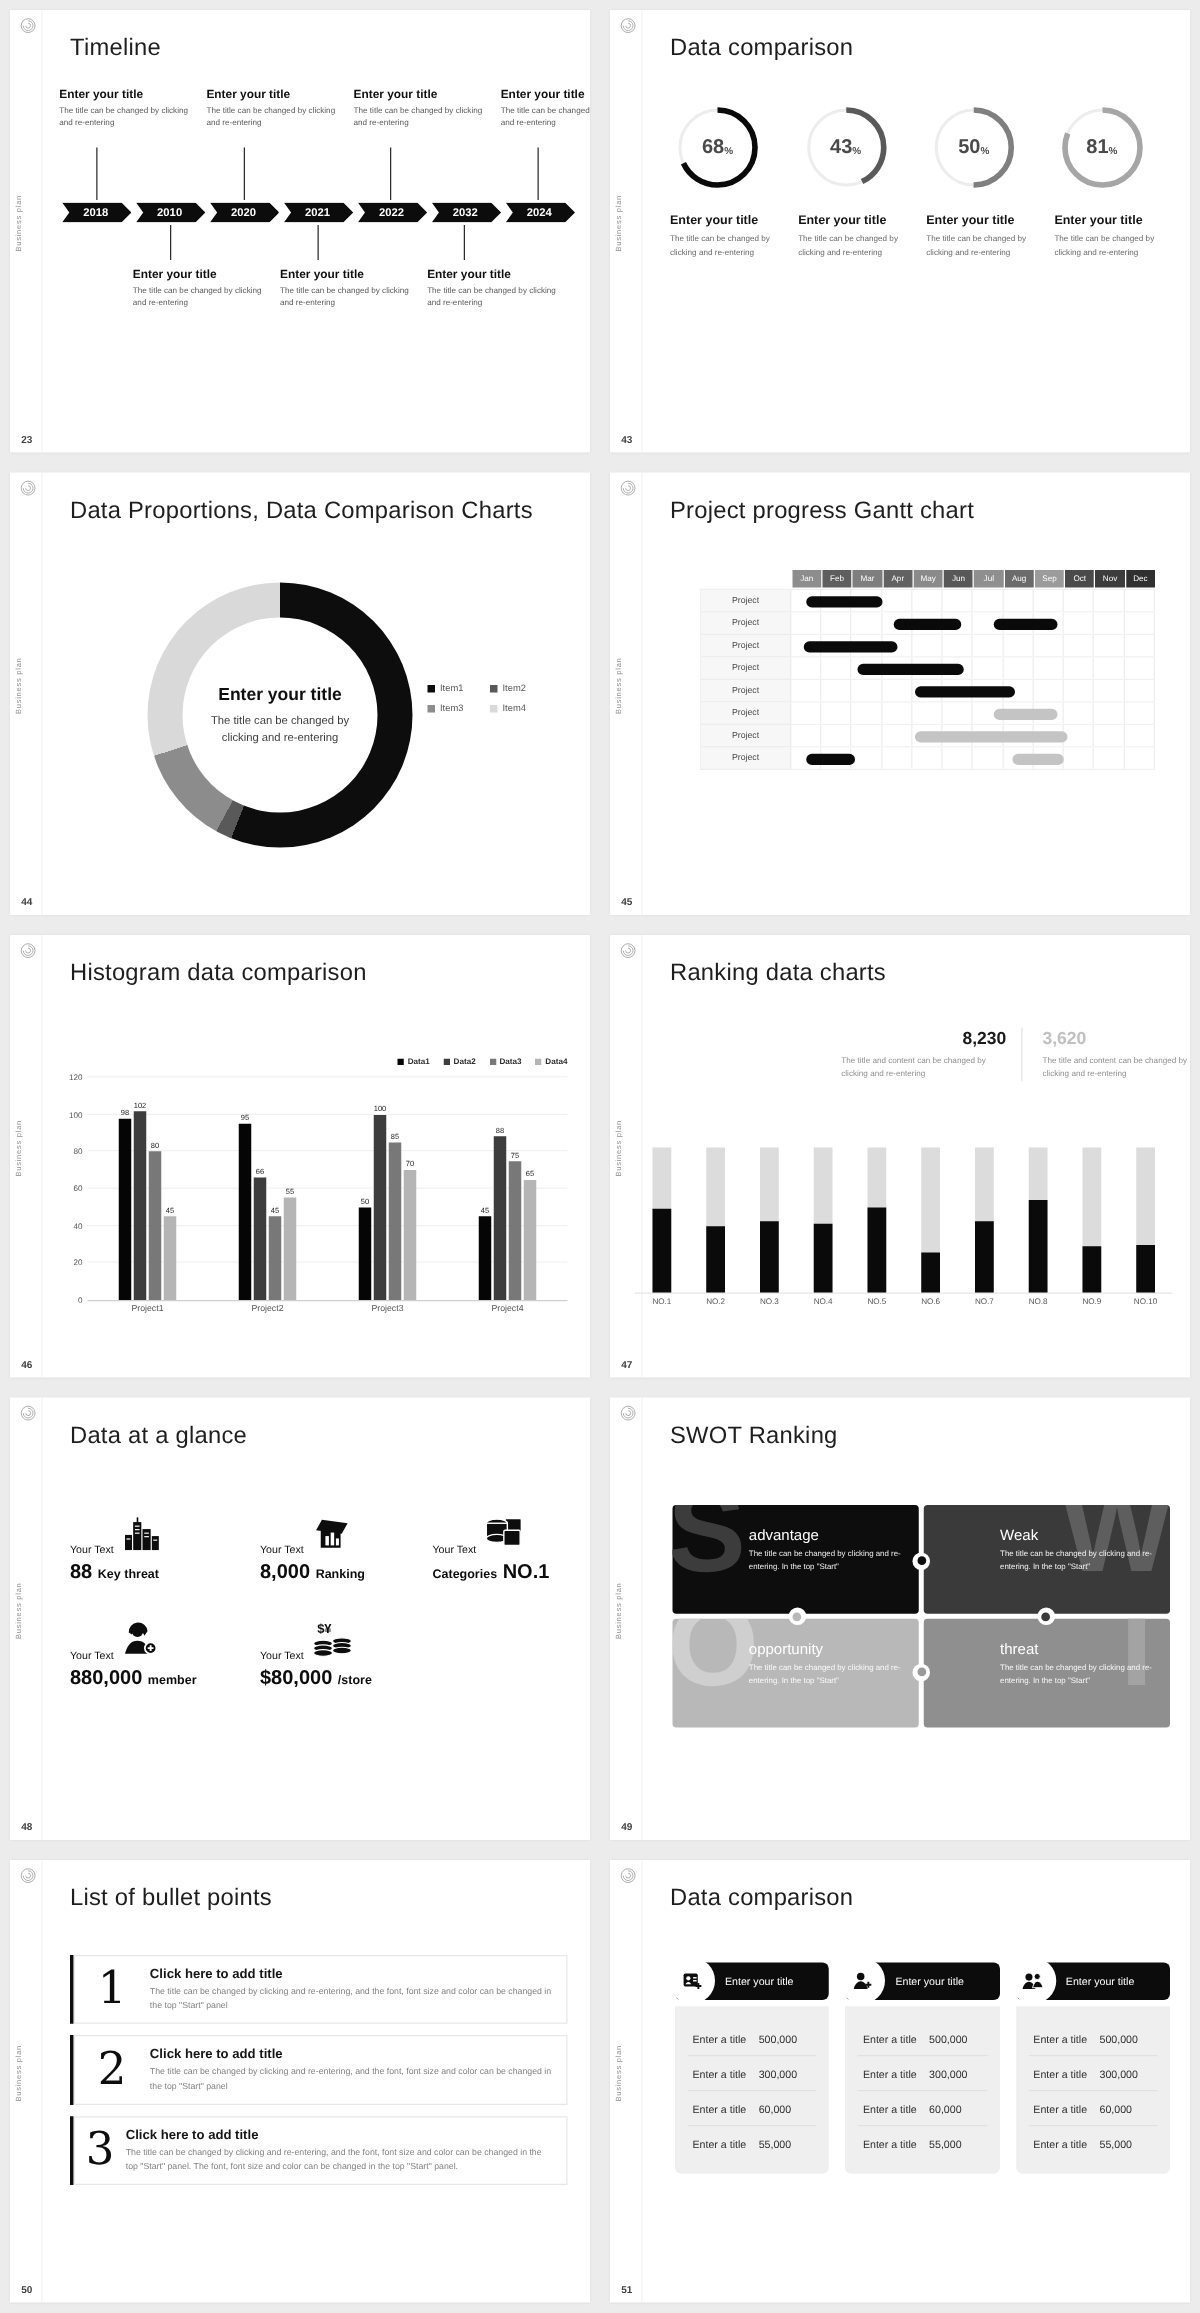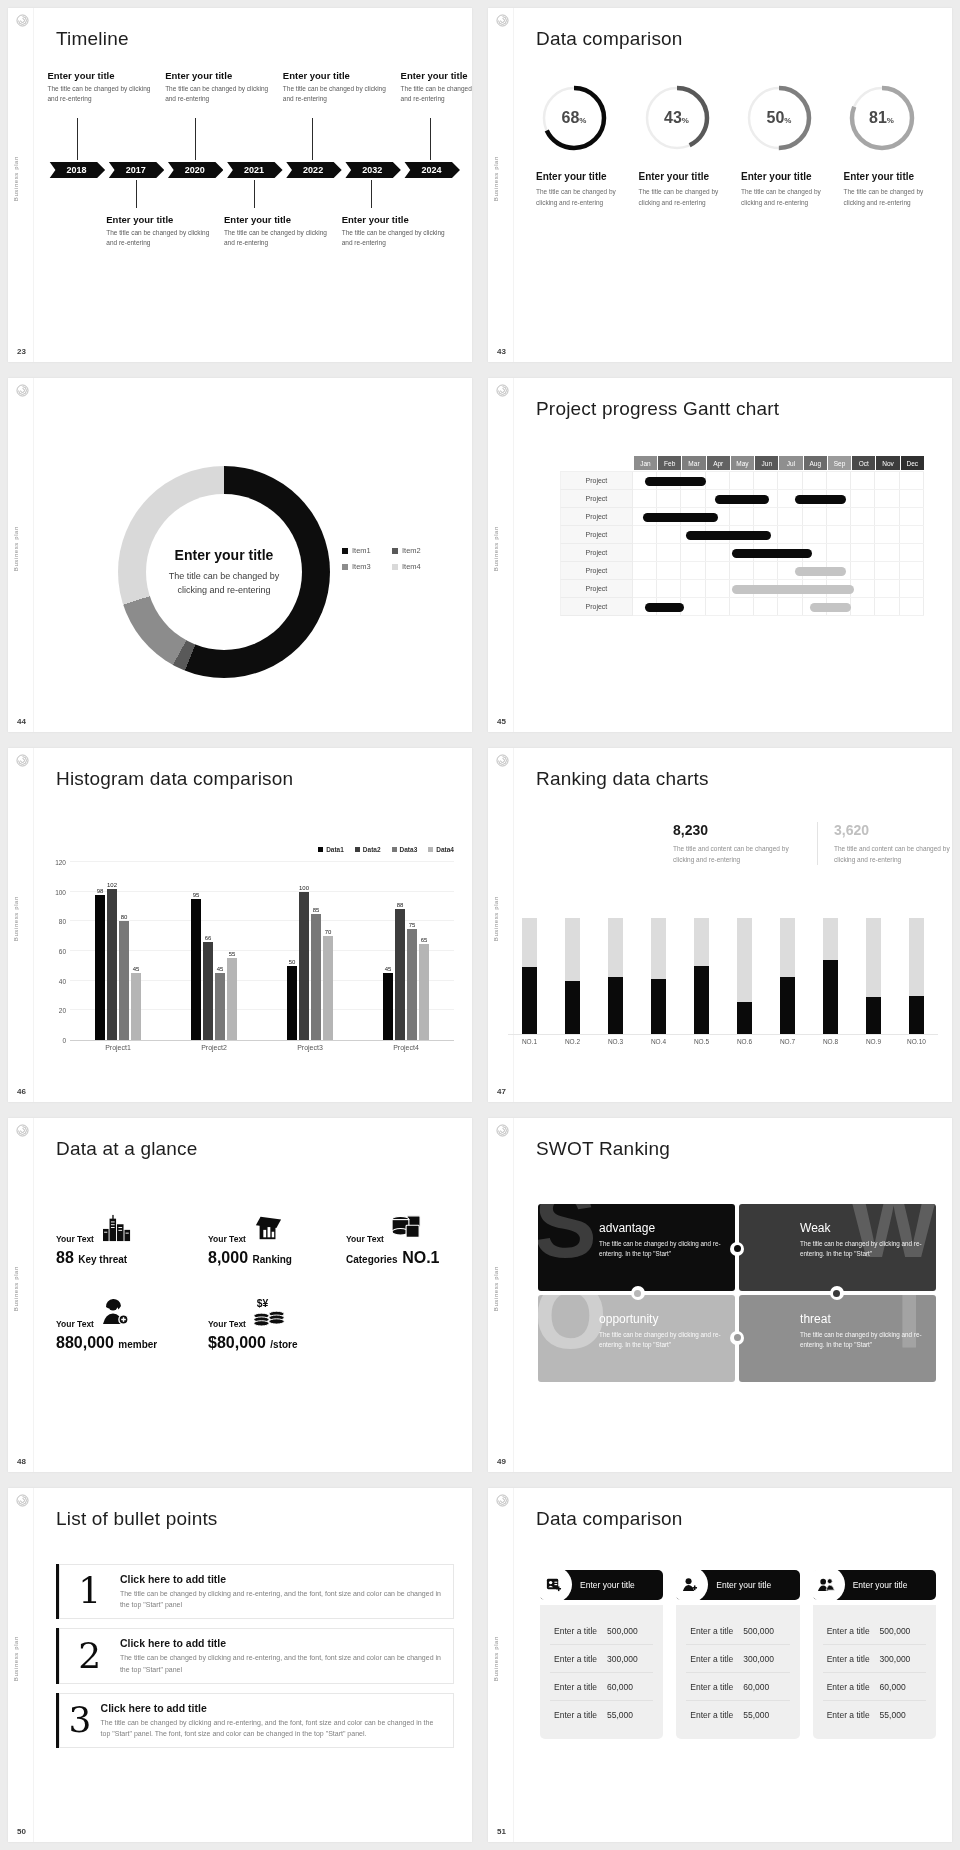--- a/index.html
+++ b/index.html
@@ -88,21 +88,21 @@
   .rank-labels{position:absolute;left:20px;right:14px;top:290px;display:flex;}
   .r-lab{flex:1;text-align:center;font-size:6.5px;color:#555;}
 
   
   .glance{position:absolute;left:48px;top:92px;right:10px;}
   .g-row1,.g-row2{display:flex;}
   .g-row2{margin-top:28px;}
   .g-col{box-sizing:border-box;}
   .c1{width:152px;} .c2{width:138px;} .c3{flex:1;} .c4{width:152px;} .c5{width:170px;}
   .stat-top{display:flex;align-items:flex-end;gap:6px;height:36px;}
-  .stat-label{font-size:8.5px;font-weight:700;color:#111;padding-bottom:2px;text-align:right;}
+  .stat-label{font-size:8.5px;font-weight:400;color:#111;padding-bottom:2px;text-align:right;}
   .stat-line{margin-top:3px;font-weight:700;color:#0d0d0d;}
   .stat-line .big{font-size:16px;}
   .stat-line .small{font-size:10px;}
 
   
   .swot{position:absolute;left:50px;right:16px;top:86px;height:178px;display:grid;
         grid-template-columns:1fr 1fr;grid-template-rows:1fr 1fr;gap:4px;}
   .sw{position:relative;border-radius:3px;overflow:hidden;color:#fff;box-sizing:border-box;
       padding:13px 10px 8px 31%;}
   .sw-letter{position:absolute;top:-26px;font-size:94px;font-weight:700;line-height:1;}
@@ -144,21 +144,21 @@
           <circle cx="10" cy="10" r="8.5"></circle>
           <path d="M10 4 a6 6 0 1 1 -6 6"></path>
           <path d="M10 7 a3 3 0 1 1 -3 3"></path>
         </svg></span>
     <span class="side-label">Business plan</span>
     <span class="side-rule"></span>
     <h2 class="slide-title">Timeline</h2>
     <div class="tl-wrap" id="tl">
         <div class="tl-ribbon">
           <div class="tl-year">2018</div>
-          <div class="tl-year">2017</div>
+          <div class="tl-year">2010</div>
           <div class="tl-year">2020</div>
           <div class="tl-year">2021</div>
           <div class="tl-year">2022</div>
           <div class="tl-year">2032</div>
           <div class="tl-year">2024</div>
         </div>
         <div class="tl-line" style="left: calc(7.14286% - 0.5px); top: 48px; height: 42px;"></div>
         <div class="tl-entry" style="left: calc(7.14286% - 30px); top: 0px;">
           <h4>Enter your title</h4>
           <p>The title can be changed by clicking and re-entering</p>
@@ -256,20 +256,21 @@
   </div>
 
   <div class="slide">
     <span class="logo"><svg width="13" height="13" viewBox="0 0 20 20" fill="none" stroke="#9b9b9b" stroke-width="1">
           <circle cx="10" cy="10" r="8.5"></circle>
           <path d="M10 4 a6 6 0 1 1 -6 6"></path>
           <path d="M10 7 a3 3 0 1 1 -3 3"></path>
         </svg></span>
     <span class="side-label">Business plan</span>
     <span class="side-rule"></span>
+    <h2 class="slide-title">Data Proportions, Data Comparison Charts</h2>
     <div class="donut44" id="donut44" style="background: conic-gradient(rgb(13, 13, 13) 0%, rgb(13, 13, 13) 56%, rgb(89, 89, 89) 56%, rgb(89, 89, 89) 58%, rgb(140, 140, 140) 58%, rgb(140, 140, 140) 70%, rgb(217, 217, 217) 70%, rgb(217, 217, 217) 100%);">
       <div class="donut44-text">
         <div class="t">Enter your title</div>
         <div class="d">The title can be changed by clicking and re-entering</div>
       </div>
     </div>
     <div class="pie-legend" id="pie-legend">
         <div class="pl-item">
           <span class="pl-sw" style="background: rgb(13, 13, 13);"></span>
           <span>Item1</span>
@@ -598,21 +599,21 @@
     <span class="logo"><svg width="13" height="13" viewBox="0 0 20 20" fill="none" stroke="#9b9b9b" stroke-width="1">
           <circle cx="10" cy="10" r="8.5"></circle>
           <path d="M10 4 a6 6 0 1 1 -6 6"></path>
           <path d="M10 7 a3 3 0 1 1 -3 3"></path>
         </svg></span>
     <span class="side-label">Business plan</span>
     <span class="side-rule"></span>
     <h2 class="slide-title">Ranking data charts</h2>
     <div class="rank-stats">
       <div class="r-stat">
-        <div class="val" id="rv0" style="color: rgb(26, 26, 26);">8,230</div>
+        <div class="val" id="rv0" style="color: rgb(26, 26, 26); text-align: right;">8,230</div>
         <div class="dsc">The title and content can be changed by clicking and re-entering</div>
       </div>
       <div class="r-stat second">
         <div class="val" id="rv1" style="color: rgb(192, 192, 192);">3,620</div>
         <div class="dsc">The title and content can be changed by clicking and re-entering</div>
       </div>
     </div>
     <div class="rank-cols" id="rank-cols">
         <div class="r-slot">
           <div class="r-col" style="background: rgb(220, 220, 220);">

